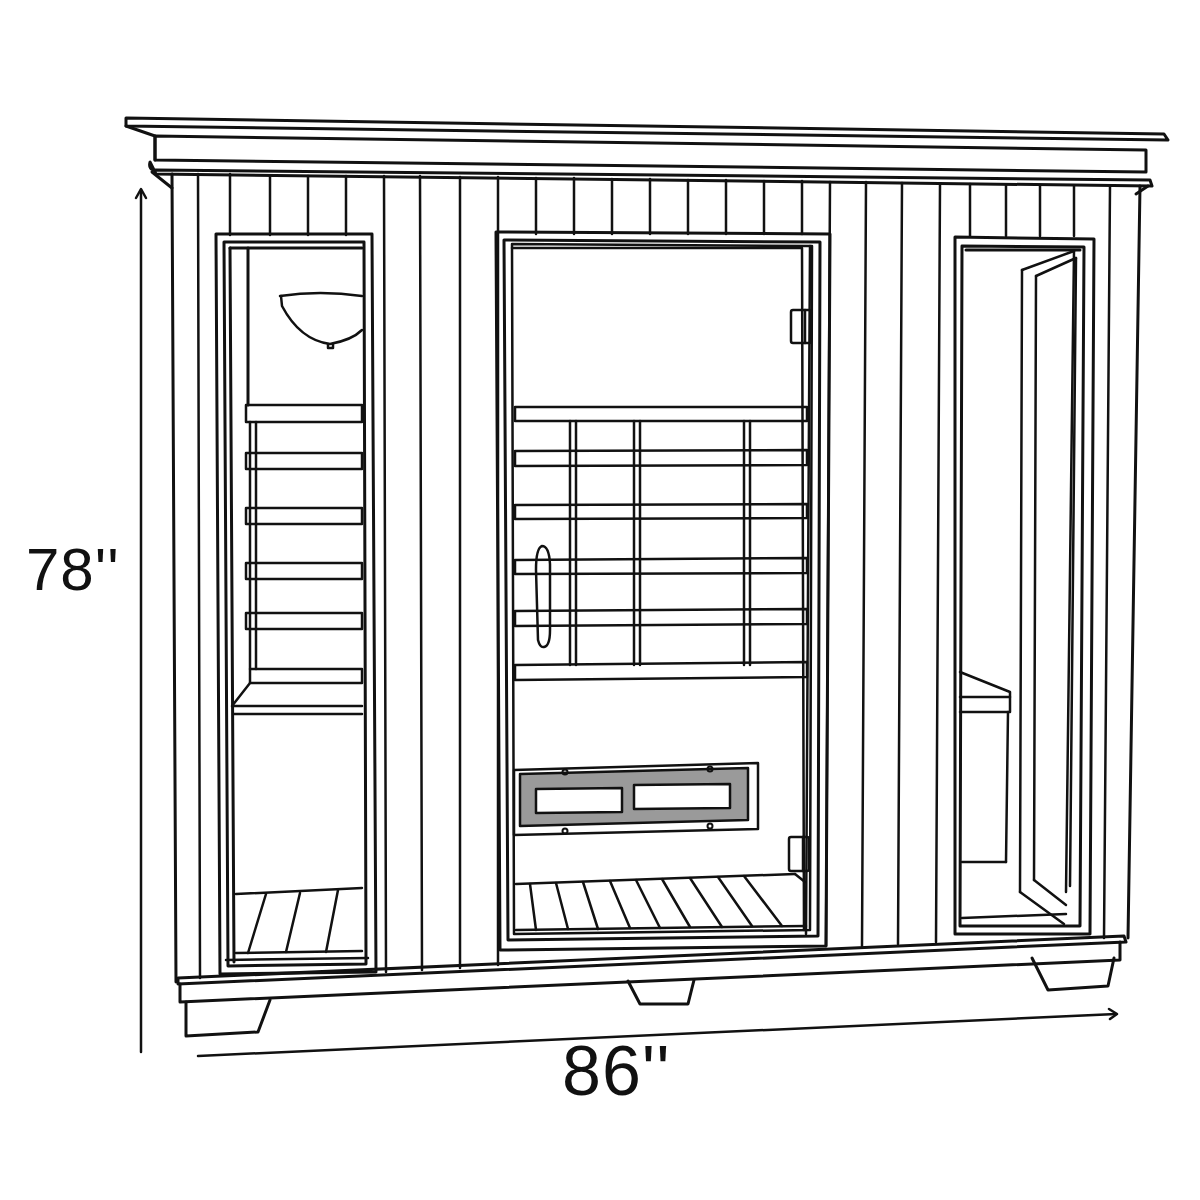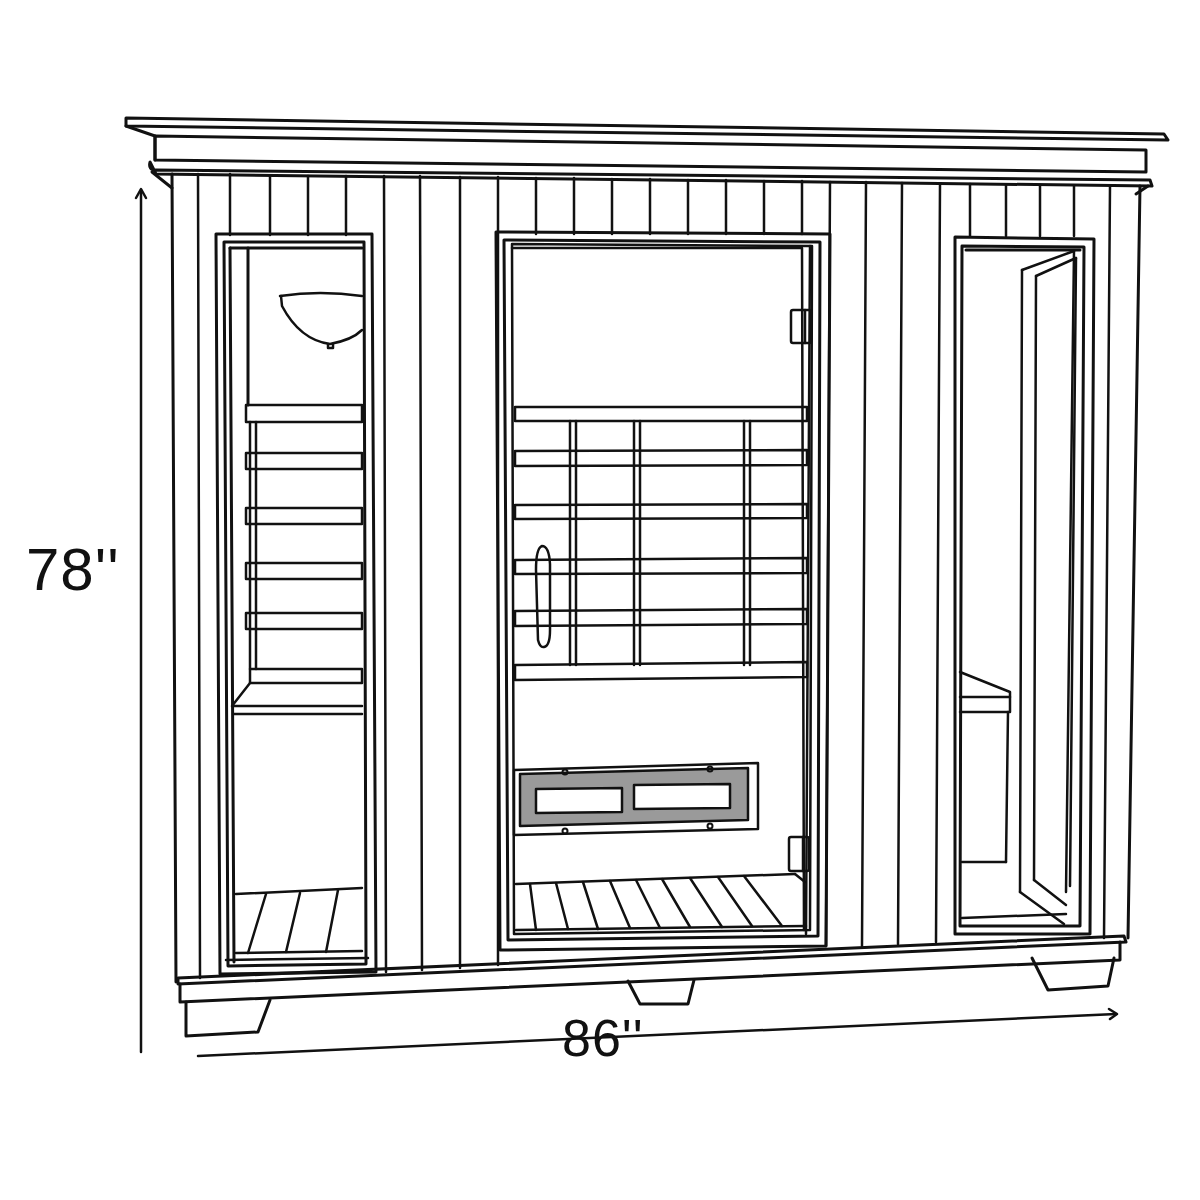--- a/index.html
+++ b/index.html
@@ -3,21 +3,21 @@
   <meta charset="utf-8">
   <style>
     html, body { margin: 0; padding: 0; background: #ffffff; }
     body { width: 1200px; height: 1200px; overflow: hidden; position: relative;
            font-family: "Liberation Sans", "DejaVu Sans", sans-serif; }
     .canvas { position: absolute; left: 0; top: 0; width: 1200px; height: 1200px; text-align: center; }
     svg.drawing { position: absolute; left: 0; top: 0; }
     svg.drawing * { vector-effect: non-scaling-stroke; }
     .label { position: absolute; color: #111111; font-weight: 400; line-height: 1; letter-spacing: 1px; }
     .label-height { left: 26px; top: 540px; font-size: 60px; }
-    .label-width { left: 562px; top: 1012px; font-size: 52px; }
+    .label-width { left: 562px; top: 1036px; font-size: 70px; }
   </style>
 </head>
 <body>
 
 <div class="canvas">
 
   <svg class="drawing" width="1200" height="1200" viewBox="0 0 1200 1200" fill="none" stroke="#111111" stroke-width="3" stroke-linejoin="round" stroke-linecap="round">
 
     <g>
       <path d="M126 118 L1164 134 L1168 140 L126 126 Z"></path>

